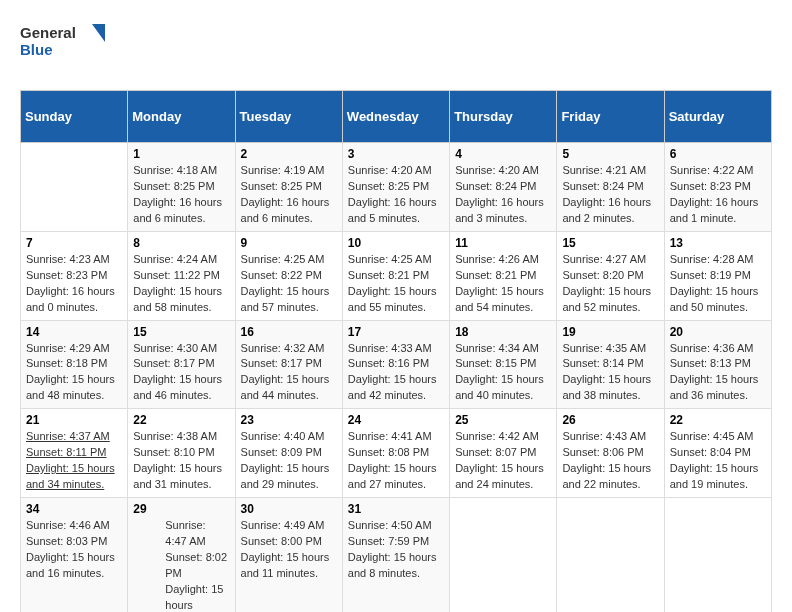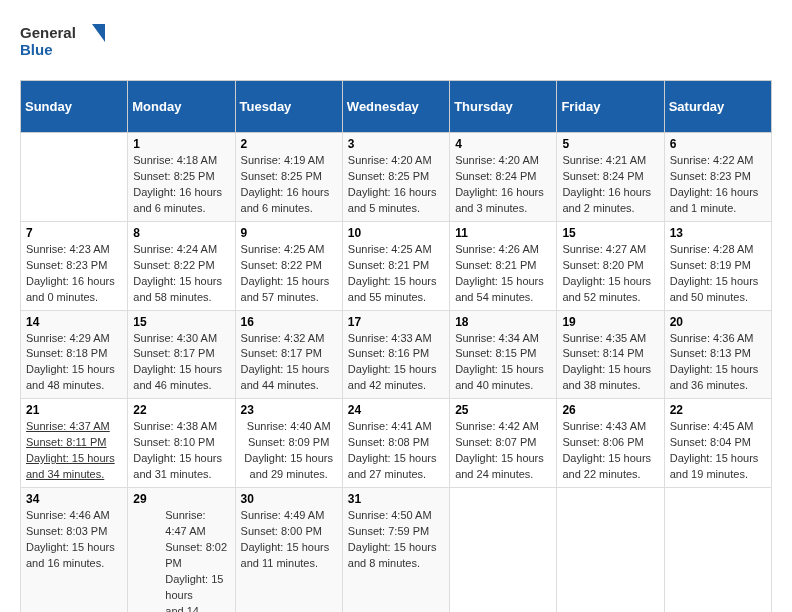--- a/index.html
+++ b/index.html
@@ -7,21 +7,21 @@
       font-family: Arial, sans-serif;
       background: #fff;
       width: 792px;
       min-height: 612px;
       padding: 20px;
     }
     .header {
       display: flex;
       justify-content: space-between;
       align-items: flex-start;
-      margin-bottom: 20px;
+      margin-bottom: 30px;
     }
     .logo {
       display: flex;
       align-items: center;
       gap: 4px;
     }
     .title-block {
       text-align: right;
     }
     .month-year {
@@ -153,21 +153,21 @@
         <td>
           <div class="day-number">7</div>
           <div class="day-info" style="white-space: pre-line;">Sunrise: 4:23 AM
 Sunset: 8:23 PM
 Daylight: 16 hours
 and 0 minutes.</div>
         </td>
         <td>
           <div class="day-number">8</div>
           <div class="day-info" style="white-space: pre-line;">Sunrise: 4:24 AM
-Sunset: 8:22 PM
+Sunset: 11:22 PM
 Daylight: 15 hours
 and 58 minutes.</div>
         </td>
         <td>
           <div class="day-number">9</div>
           <div class="day-info" style="white-space: pre-line;">Sunrise: 4:25 AM
 Sunset: 8:22 PM
 Daylight: 15 hours
 and 57 minutes.</div>
         </td>
@@ -261,21 +261,21 @@
         </td>
         <td>
           <div class="day-number">22</div>
           <div class="day-info" style="white-space: pre-line;">Sunrise: 4:38 AM
 Sunset: 8:10 PM
 Daylight: 15 hours
 and 31 minutes.</div>
         </td>
         <td>
           <div class="day-number">23</div>
-          <div class="day-info" style="white-space: pre-line; text-align: center;">Sunrise: 4:40 AM
+          <div class="day-info" style="white-space: pre-line;">Sunrise: 4:40 AM
 Sunset: 8:09 PM
 Daylight: 15 hours
 and 29 minutes.</div>
         </td>
         <td>
           <div class="day-number">24</div>
           <div class="day-info" style="white-space: pre-line;">Sunrise: 4:41 AM
 Sunset: 8:08 PM
 Daylight: 15 hours
 and 27 minutes.</div>

